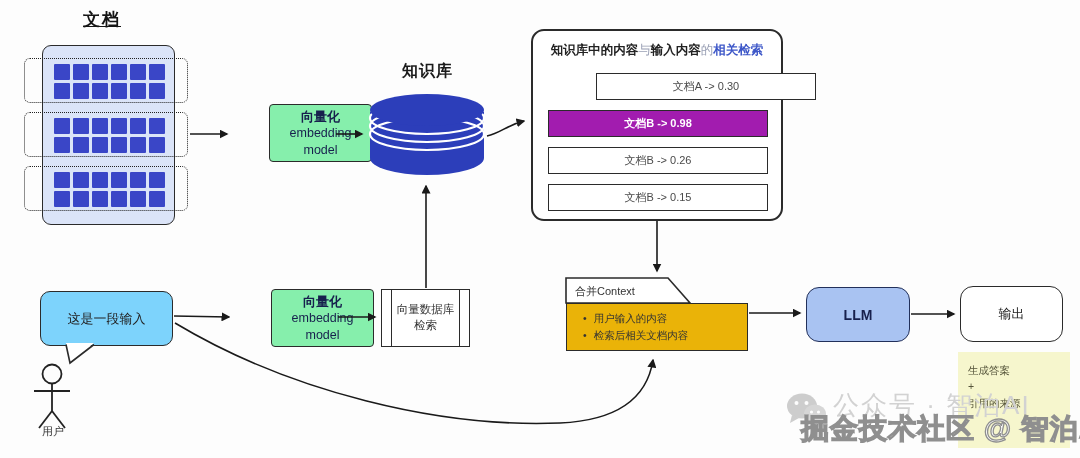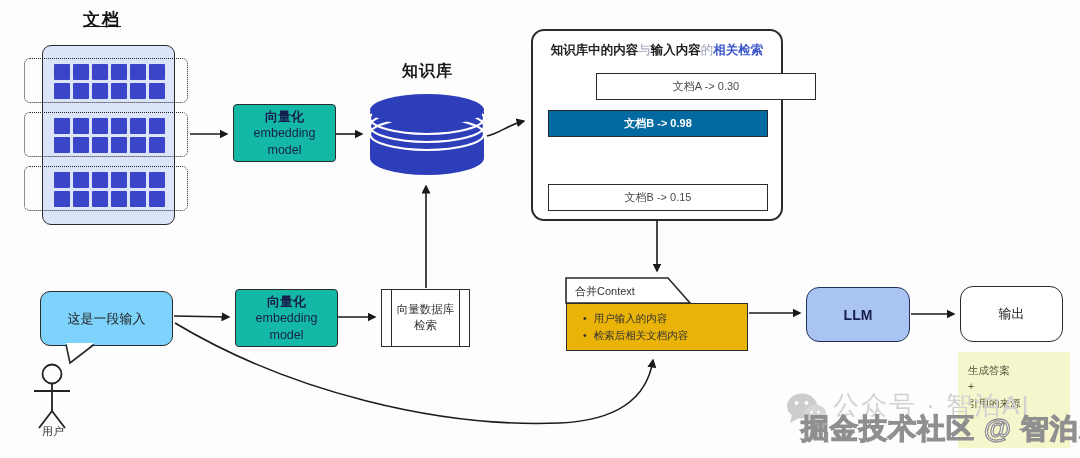--- a/index.html
+++ b/index.html
@@ -13,40 +13,40 @@
   .doc-title { left:62px; top:8px; width:80px; text-align:center;
     font-size:17px; font-weight:bold; color:#151515; letter-spacing:2px;text-decoration:underline; }
   .doc-main { left:42px; top:45px; width:133px; height:180px;
     background:#dbe4f8; border:1.6px solid #2b2b2b; border-radius:9px; z-index:1; }
   .chunk-group { left:24px; width:164px; height:45px; border:1.6px dotted #222;
     border-radius:6px; z-index:2; }
   .chunk-grid { position:absolute; left:29px; top:5px; display:grid;
     grid-template-columns:repeat(6,16px); grid-template-rows:repeat(2,16px); gap:3px; }
   .sq { background:#3a46c7; border-radius:1px; }
   
-  .blue-box { background:#14b8a6; border:1.6px solid #2b2b2b; border-radius:4px;
+  .blue-box { background:#86efac; border:1.6px solid #2b2b2b; border-radius:4px;
     display:flex; flex-direction:column; align-items:center; justify-content:center;
-    color:#17204d; font-size:12.5px; line-height:1.32; z-index:2; }
+    color:#17204d; font-size:12.5px; line-height:1.32; z-index:2;margin-left:36px; }
   .blue-box .b1 { font-weight:bold; font-size:13px; }
   
   .kb-title { left:385px; top:61px; width:85px; text-align:center;
     font-size:16px; font-weight:bold; color:#1b1b1b; letter-spacing:1px; }
   .cyl-label { left:370px; top:132px; width:114px; text-align:center;
     color:#fff; font-size:12.5px; font-weight:bold; z-index:2; }
   
   .results { left:531px; top:29px; width:252px; height:192px; background:#fff;
     border:2px solid #2b2b2b; border-radius:13px; z-index:2; }
   .results-title { position:absolute; top:11px; left:0; width:100%;
     text-align:center; font-size:12.5px; font-weight:bold; }
   .seg-dark { color:#222; } .seg-gray { color:#9aa0b5; font-weight:normal; }
   .seg-blue { color:#3d57c8; }
   .rrow { position:absolute; left:15px; width:220px; height:27px;
     border:1.7px solid #2b2b2b; background:#fff; display:flex;
     align-items:center; justify-content:center; font-size:11px; color:#4a4a4a; }
-  .rrow.hl { background:#0369a1; color:#fff; font-weight:bold; }
+  .rrow.hl { background:#a21caf; color:#fff; font-weight:bold; }
   
   .bubble { left:40px; top:291px; width:133px; height:55px; background:#7dd3fc;
     border:1.6px solid #2b2b2b; border-radius:10px; display:flex;
     align-items:center; justify-content:center; font-size:13px; color:#222; z-index:2; }
   .user-label { left:34px; top:424px; width:38px; text-align:center;
     font-size:11px; color:#333; }
   
   .vsearch { left:381px; top:289px; width:89px; height:58px; background:#fff;
     border:1.6px solid #2b2b2b; display:flex; flex-direction:column;
     align-items:center; justify-content:center; font-size:11.5px; color:#333;
@@ -140,20 +140,21 @@
 
   <div class="abs kb-title">知识库</div>
   <div class="abs cyl-label">向量数据库</div>
 
   <div class="abs results">
     <div class="results-title">
       <span class="seg-dark">知识库中的内容</span><span class="seg-gray">与</span><span class="seg-dark">输入内容</span><span class="seg-gray">的</span><span class="seg-blue">相关检索</span>
     </div>
     <div class="rrow" style="top:42px;margin-left:48px;">文档A -&gt; 0.30</div>
     <div class="rrow hl" style="top:79px;">文档B -&gt; 0.98</div>
+    <div class="rrow" style="top:116px;">文档B -&gt; 0.26</div>
     <div class="rrow" style="top:153px;">文档B -&gt; 0.15</div>
   </div>
 
   <div class="abs bubble">这是一段输入</div>
   <div class="abs user-label">用户</div>
 
   <div class="abs blue-box" style="left:235px; top:289px; width:103px; height:58px;">
     <div class="b1">向量化</div>
     <div>embedding</div>
     <div>model</div>

